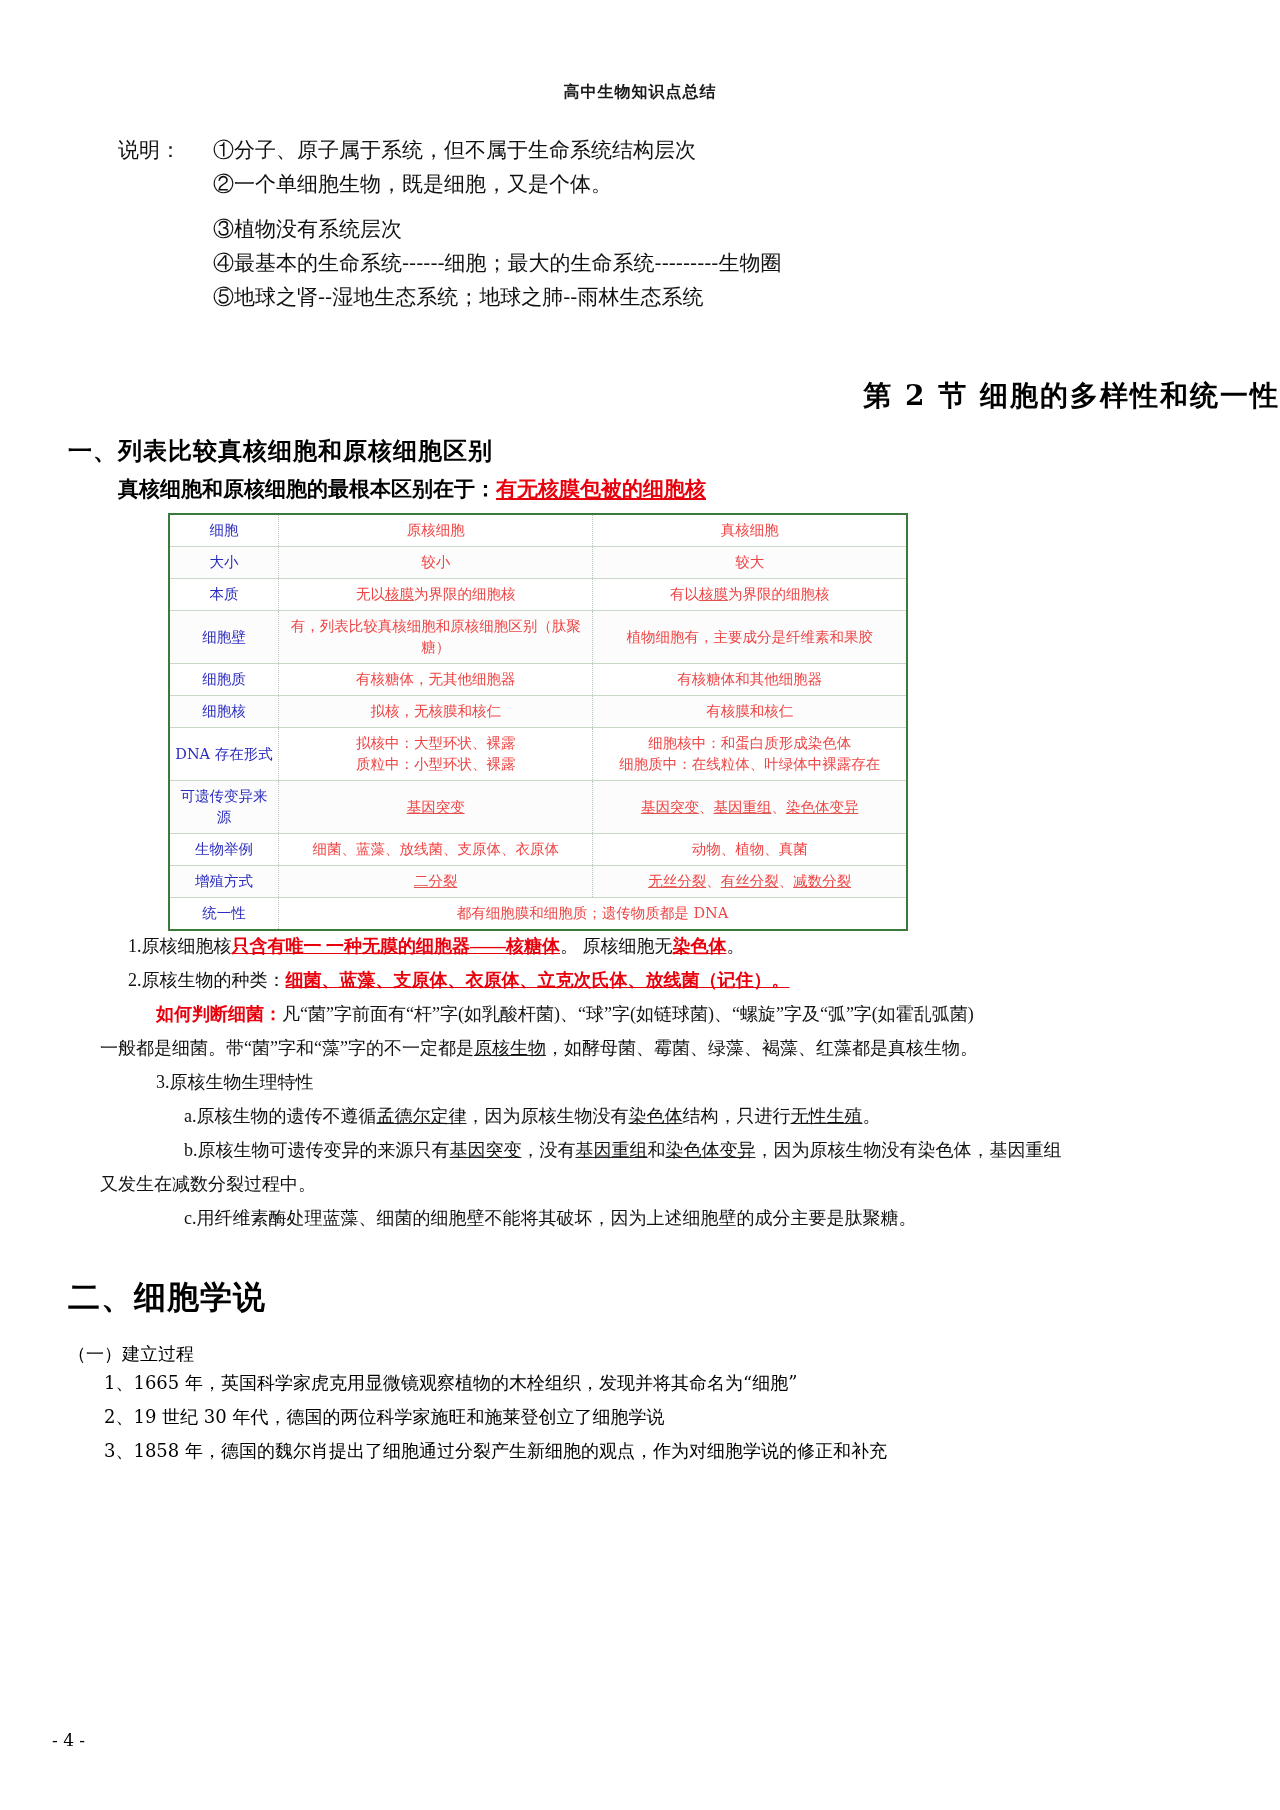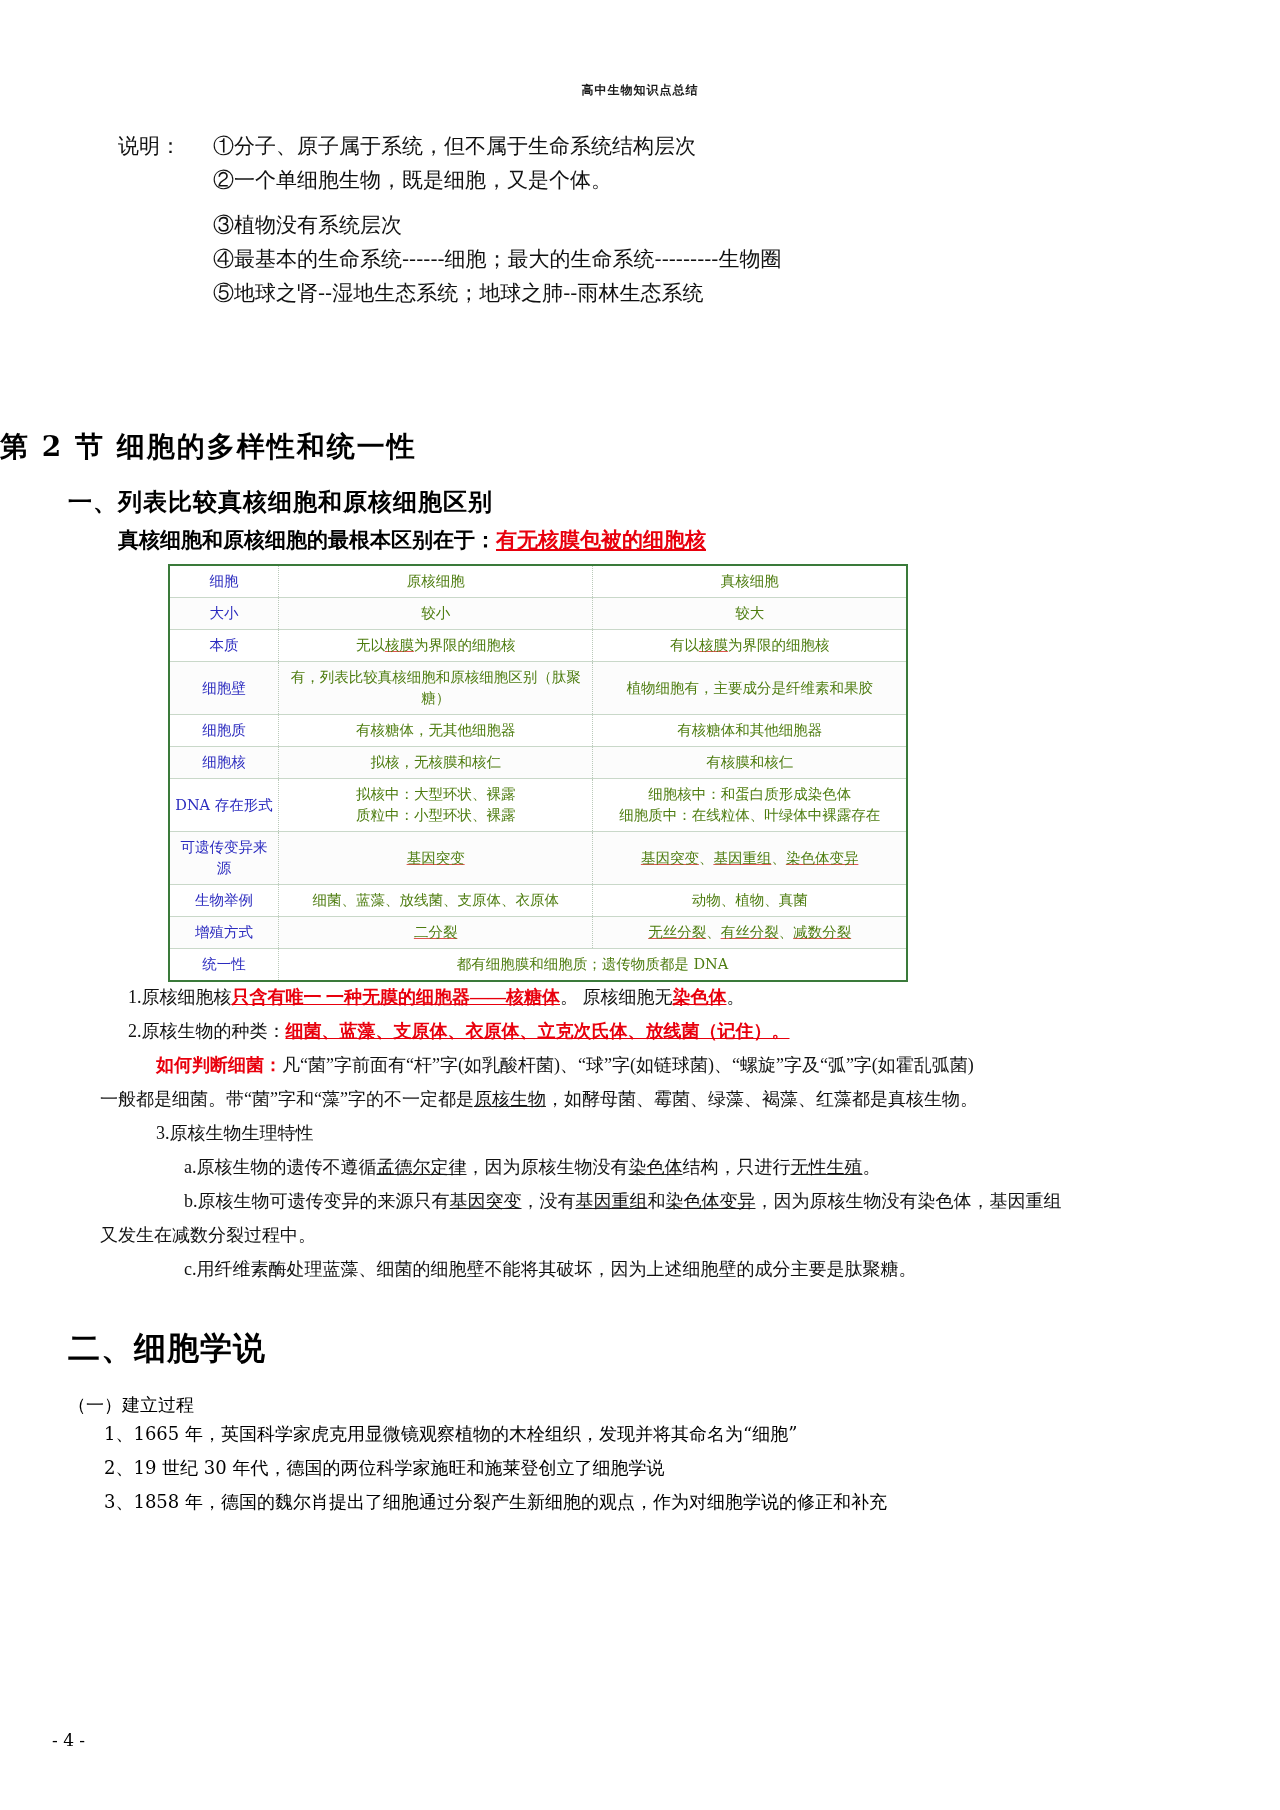--- a/index.html
+++ b/index.html
@@ -11,21 +11,21 @@
     position:relative;
     overflow:hidden;
   }
   .page { position:relative; width:1280px; height:1810px; background:#fff; }
 
   
   .doc-header {
     text-align:center;
     font-family:"Liberation Serif", serif;
     font-weight:bold;
-    font-size:12px;
+    font-size:16px;
     letter-spacing:1px;
     padding-top:82px;
     color:#1a1a1a;
   }
 
   
   .notes {
     margin-top:30px;
     padding-left:118px;
     font-size:21px;
@@ -34,24 +34,24 @@
     font-family:"DejaVu Serif", serif;
   }
   .notes-row { display:flex; align-items:flex-start; }
   .notes-label { width:95px; flex:0 0 95px; }
   .notes-list { flex:1; }
   .note-line { white-space:pre; }
   .note-gap { height:11px; }
 
   
   .chapter-title {
-    text-align:left;
+    text-align:right;
     font-size:28px;
     font-weight:bold;
-    margin-top:118px;
+    margin-top:63px;
     letter-spacing:2px;
     font-family:"DejaVu Serif", serif;
   }
 
   
   .h-sec {
     font-size:24px;
     font-weight:bold;
     margin-top:20px;
     padding-left:68px;
@@ -79,21 +79,21 @@
     border:2px solid #3a7a3a;
     table-layout:fixed;
   }
   table.cmp td {
     border:1px solid #c9d8c9;
     border-left:1px dotted #b9c9b9;
     border-right:1px dotted #b9c9b9;
     text-align:center;
     vertical-align:middle;
     font-size:14.5px;
-    color:#4d7c0f;
+    color:#ef4444;
     font-family:"DejaVu Serif", serif;
     padding:5px 4px;
     line-height:1.45;
   }
   table.cmp td.rh {
     color:#2b2bbf;
     width:100px;
   }
   table.cmp tr.rowalt td { background:#fcfcfc; }
   td .subline { display:block; }

